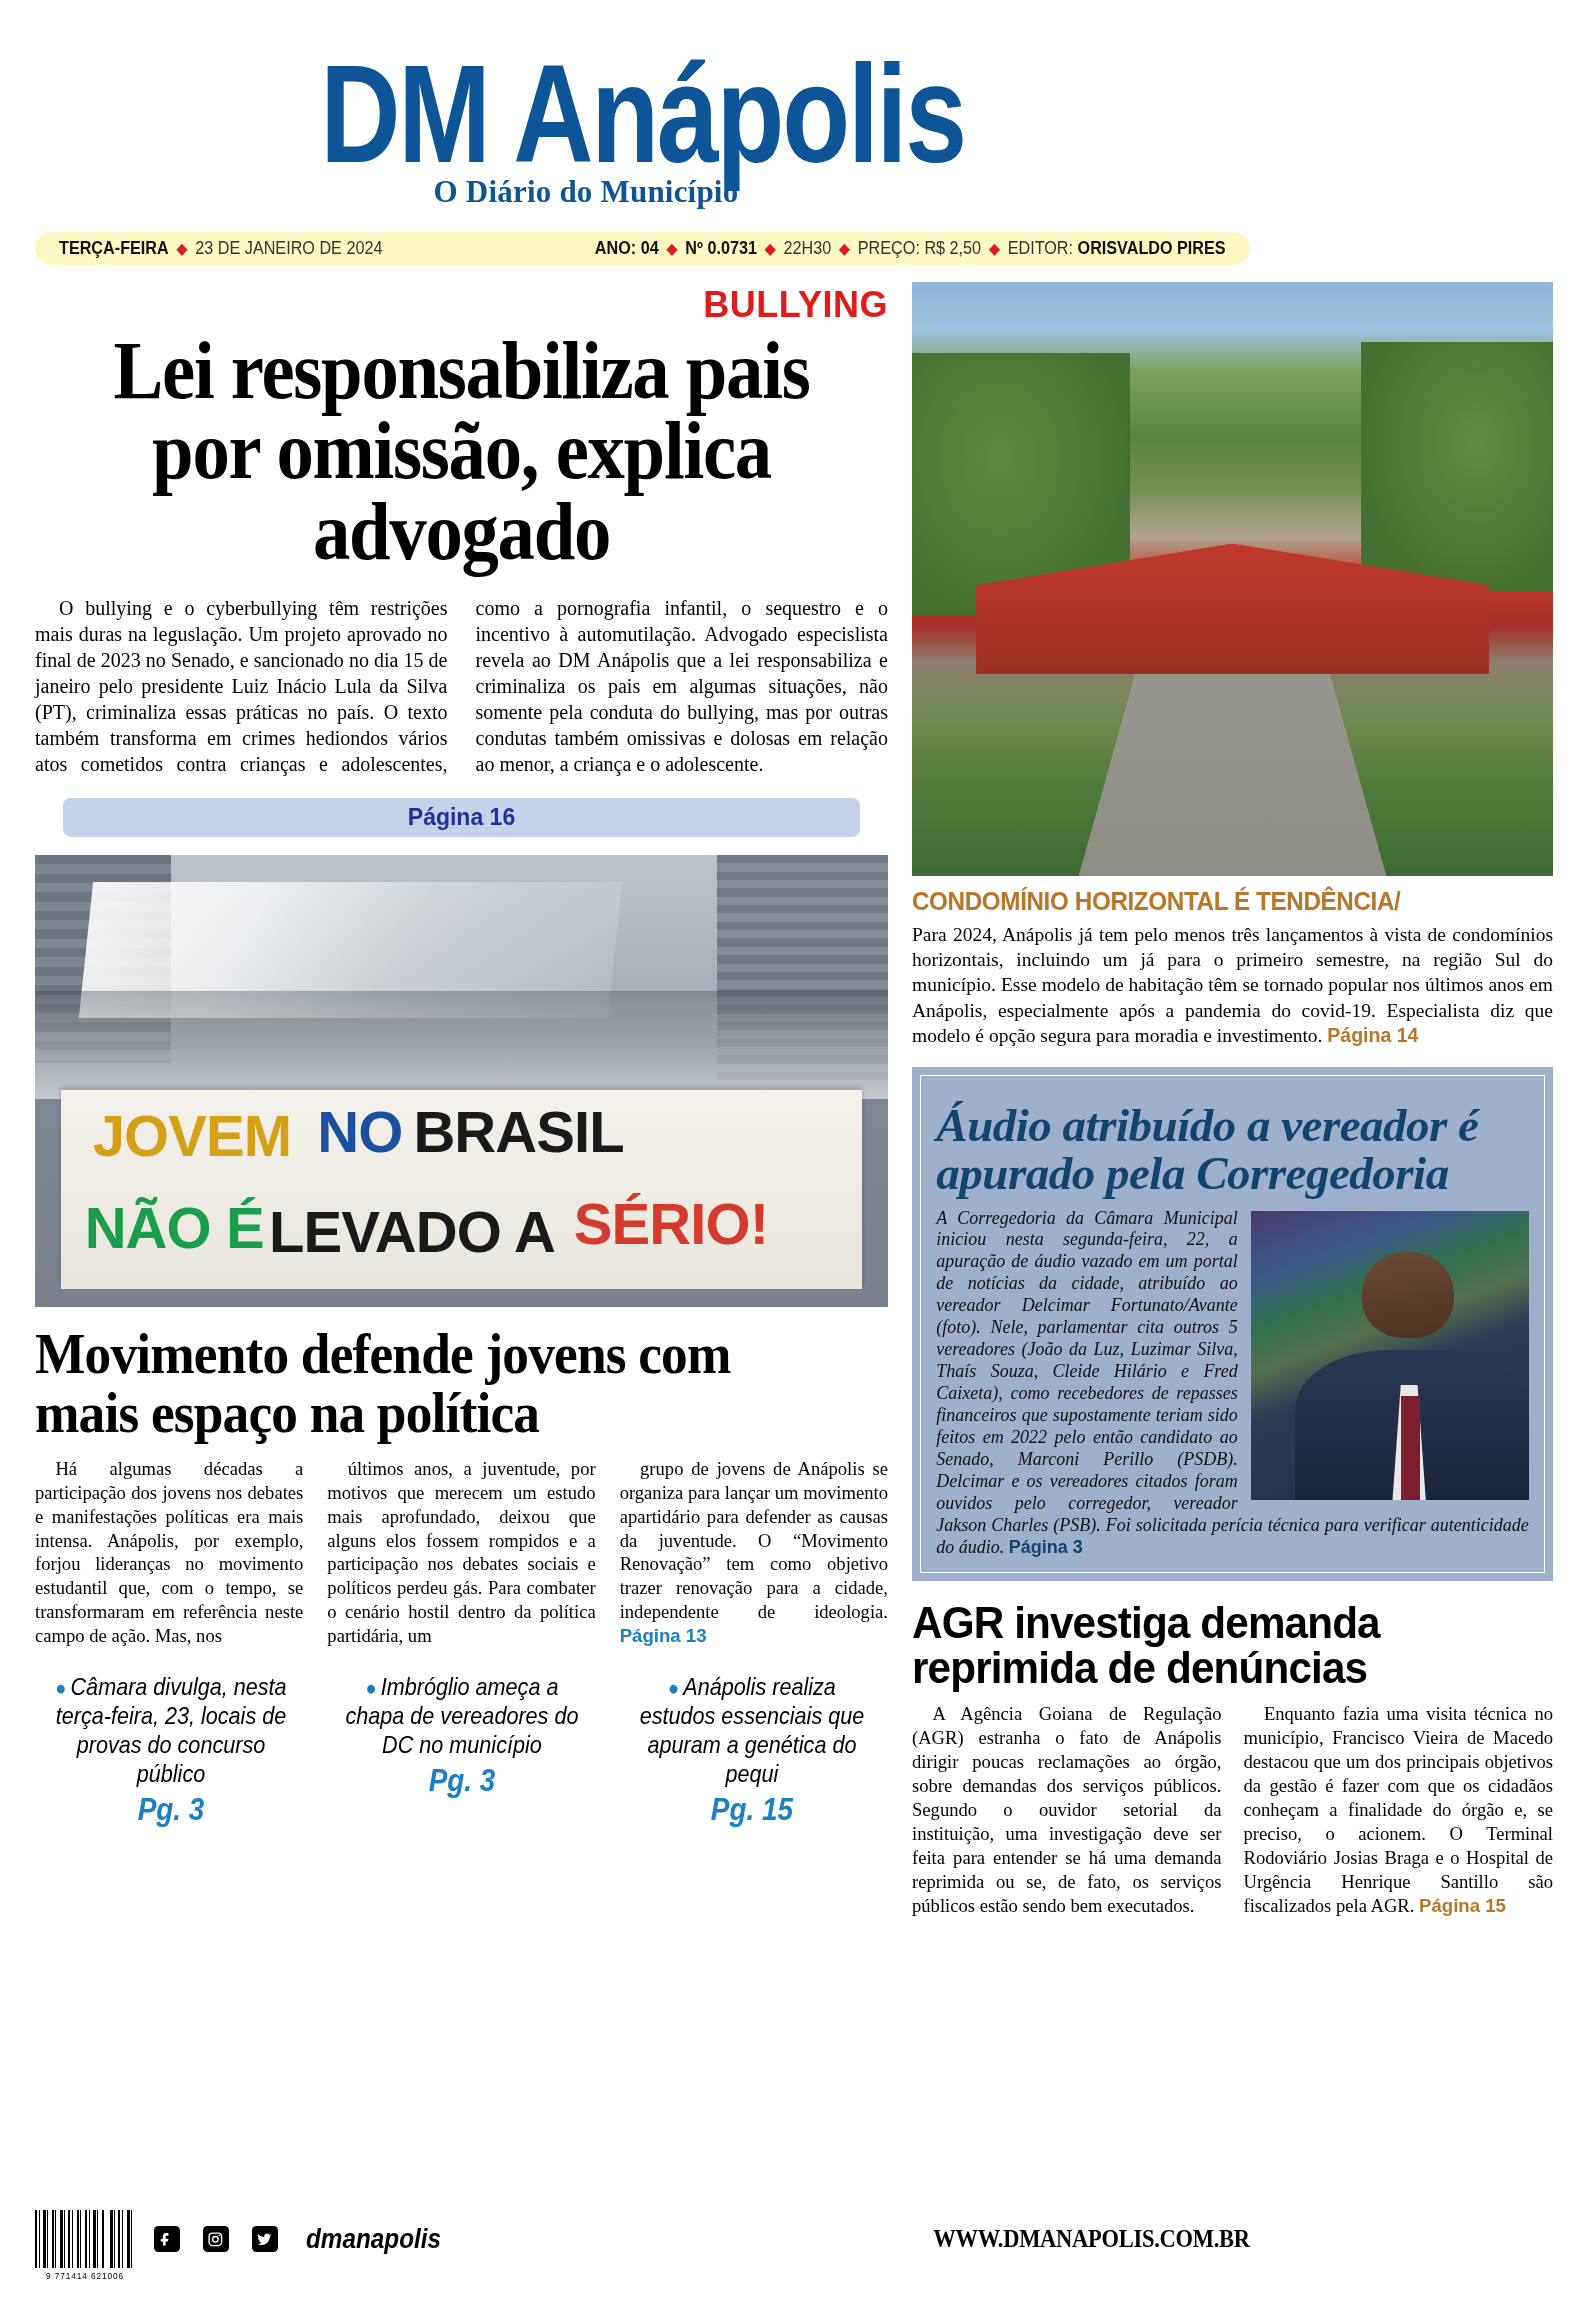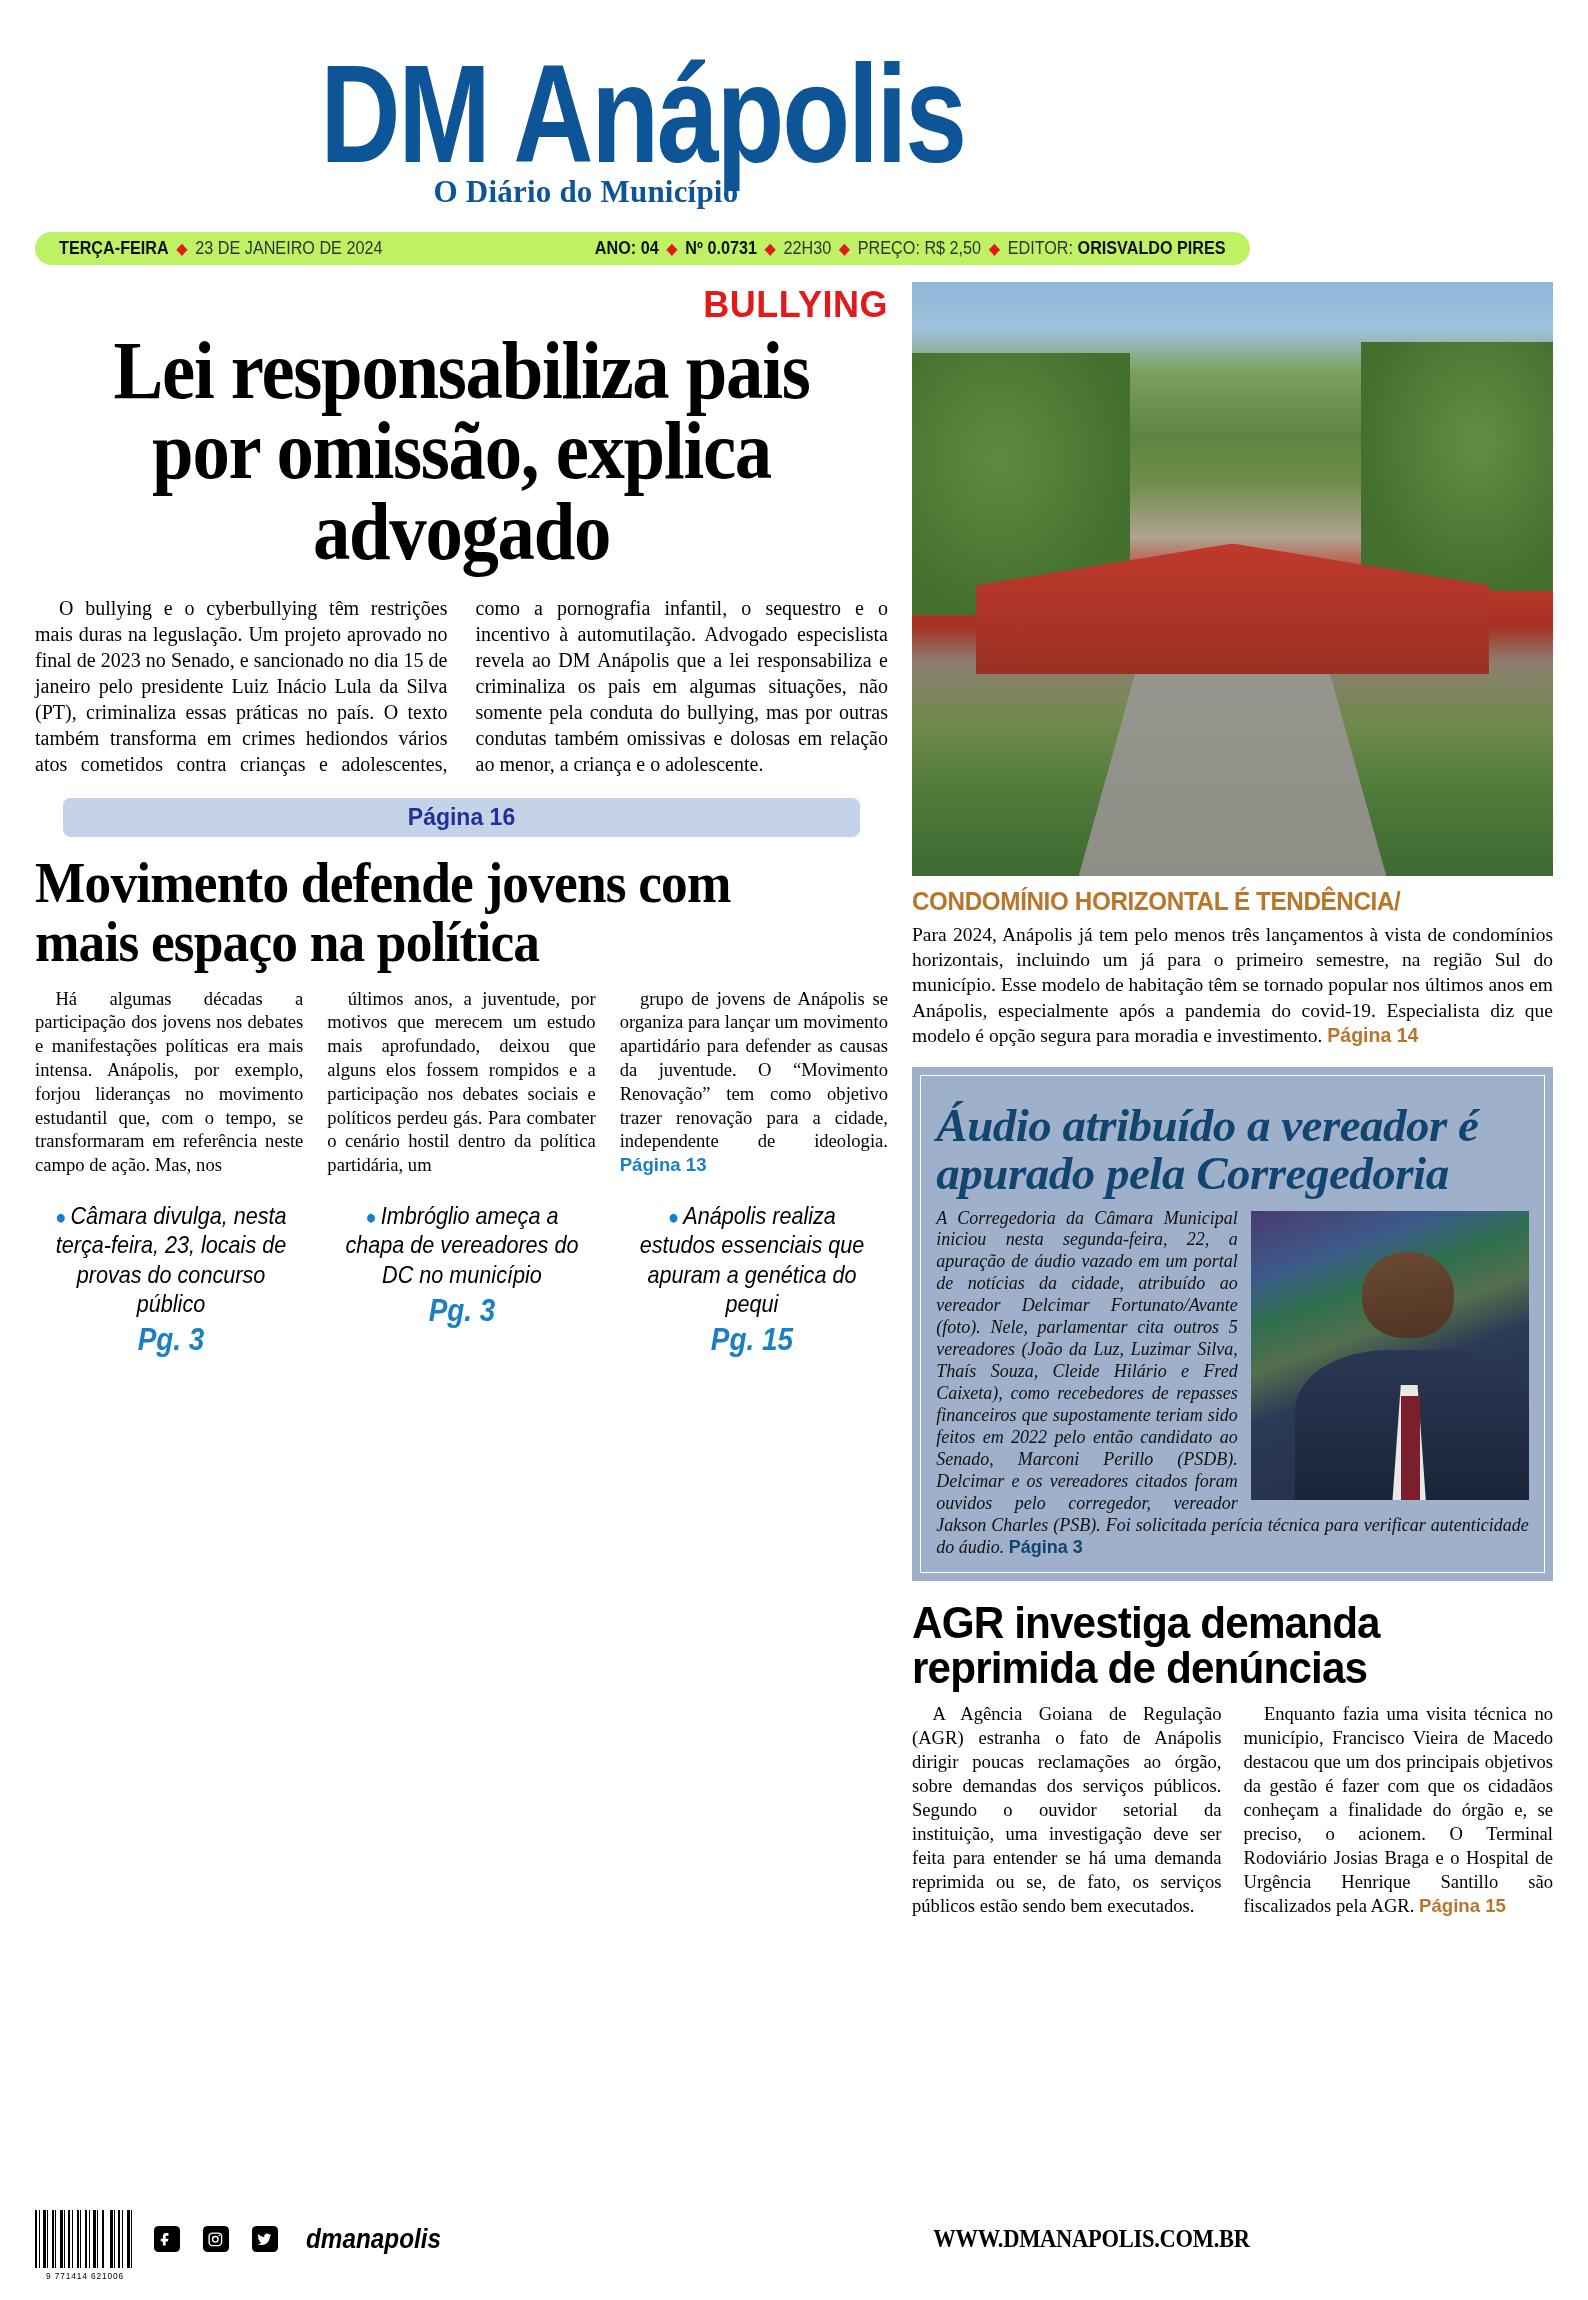--- a/index.html
+++ b/index.html
@@ -48,21 +48,21 @@
     margin: -5.6px 0 0 0;
     padding-right: 113px;
     text-align: center;
     letter-spacing: 0.2px;
   }
 
   
   .infobar {
     margin: 22px 35px 0 35px;
     height: 33px;
-    background: #bef264;
+    background: #fef9c3;
     border-radius: 16.7px;
     display: flex;
     align-items: center;
     justify-content: space-between;
     padding: 0 24px;
     font-family: "Liberation Sans", sans-serif;
     font-size: 17.6px;
     color: #111;
   }
   .infobar-left, .infobar-right {
@@ -540,20 +540,35 @@
 
       <div class="kicker">BULLYING</div>
       <h1 class="lead-headline">Lei responsabiliza pais por omissão, explica advogado</h1>
 
       <div class="lead-body">
         <p>O bullying e o cyberbullying têm restrições mais duras na leguslação. Um projeto aprovado no final de 2023 no Senado, e sancionado no dia 15 de janeiro pelo presidente Luiz Inácio Lula da Silva (PT), criminaliza essas práticas no país. O texto também transforma em crimes hediondos vários atos cometidos contra crianças e adolescentes, como a pornografia infantil, o sequestro e o incentivo à automutilação. Advogado especislista revela ao DM Anápolis que a lei responsabiliza e criminaliza os pais em algumas situações, não somente pela conduta do bullying, mas por outras condutas também omissivas e dolosas em relação ao menor, a criança e o adolescente.</p>
       </div>
 
       <div class="page-pill">Página 16</div>
 
+      <div class="photo photo-protest">
+        <div class="pp-sky"></div>
+        <div class="pp-bldg-l"></div>
+        <div class="pp-bldg-r"></div>
+        <div class="pp-flags"></div>
+        <div class="pp-crowd"></div>
+        <div class="pp-banner">
+          <span class="pp-word" style="left:4%;  top:6%;  color:#d4a017;">JOVEM</span>
+          <span class="pp-word" style="left:32%; top:4%;  color:#1b4fa0;">NO</span>
+          <span class="pp-word" style="left:44%; top:4%;  color:#1a1a1a;">BRASIL</span>
+          <span class="pp-word" style="left:3%;  top:52%; color:#1b9e4b;">NÃO É</span>
+          <span class="pp-word" style="left:26%; top:54%; color:#1a1a1a;">LEVADO A</span>
+          <span class="pp-word" style="left:64%; top:50%; color:#d43b2f;">SÉRIO!</span>
+        </div>
+      </div>
 
       <h2 class="mov-head">Movimento defende jovens com mais espaço na política</h2>
 
       <div class="mov-body">
         <p>Há algumas décadas a participação dos jovens nos debates e manifestações políticas era mais intensa. Anápolis, por exemplo, forjou lideranças no movimento estudantil que, com o tempo, se transformaram em referência neste campo de ação. Mas, nos</p>
         <p>últimos anos, a juventude, por motivos que merecem um estudo mais aprofundado, deixou que alguns elos fossem rompidos e a participação nos debates sociais e políticos perdeu gás. Para combater o cenário hostil dentro da política partidária, um</p>
         <p><span>grupo de jovens de Anápolis se organiza para lançar um movimento apartidário para defender as causas da juventude. O “Movimento Renovação” tem como objetivo trazer renovação para a cidade, independente de ideologia.</span> <span class="mov-pg">Página 13</span></p>
       </div>
 
       <div class="teasers">

